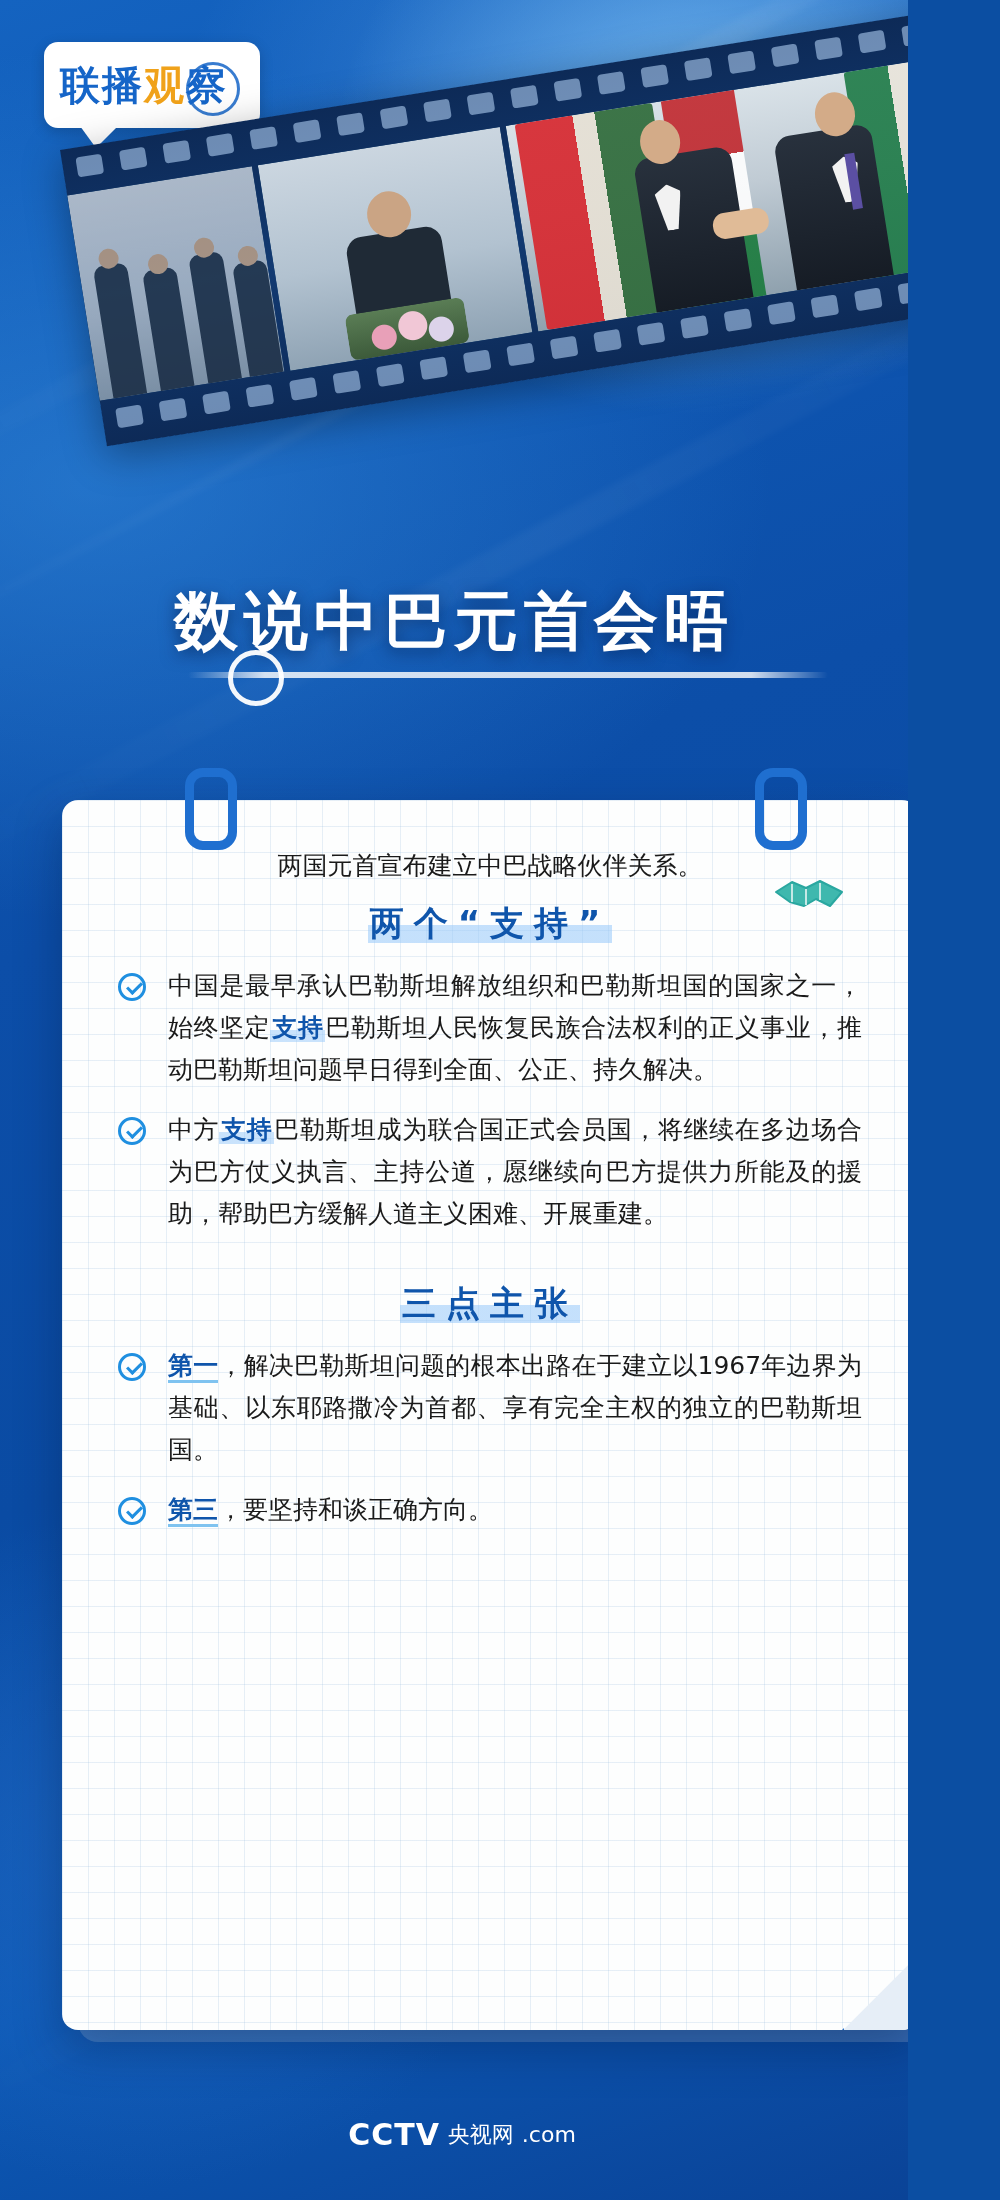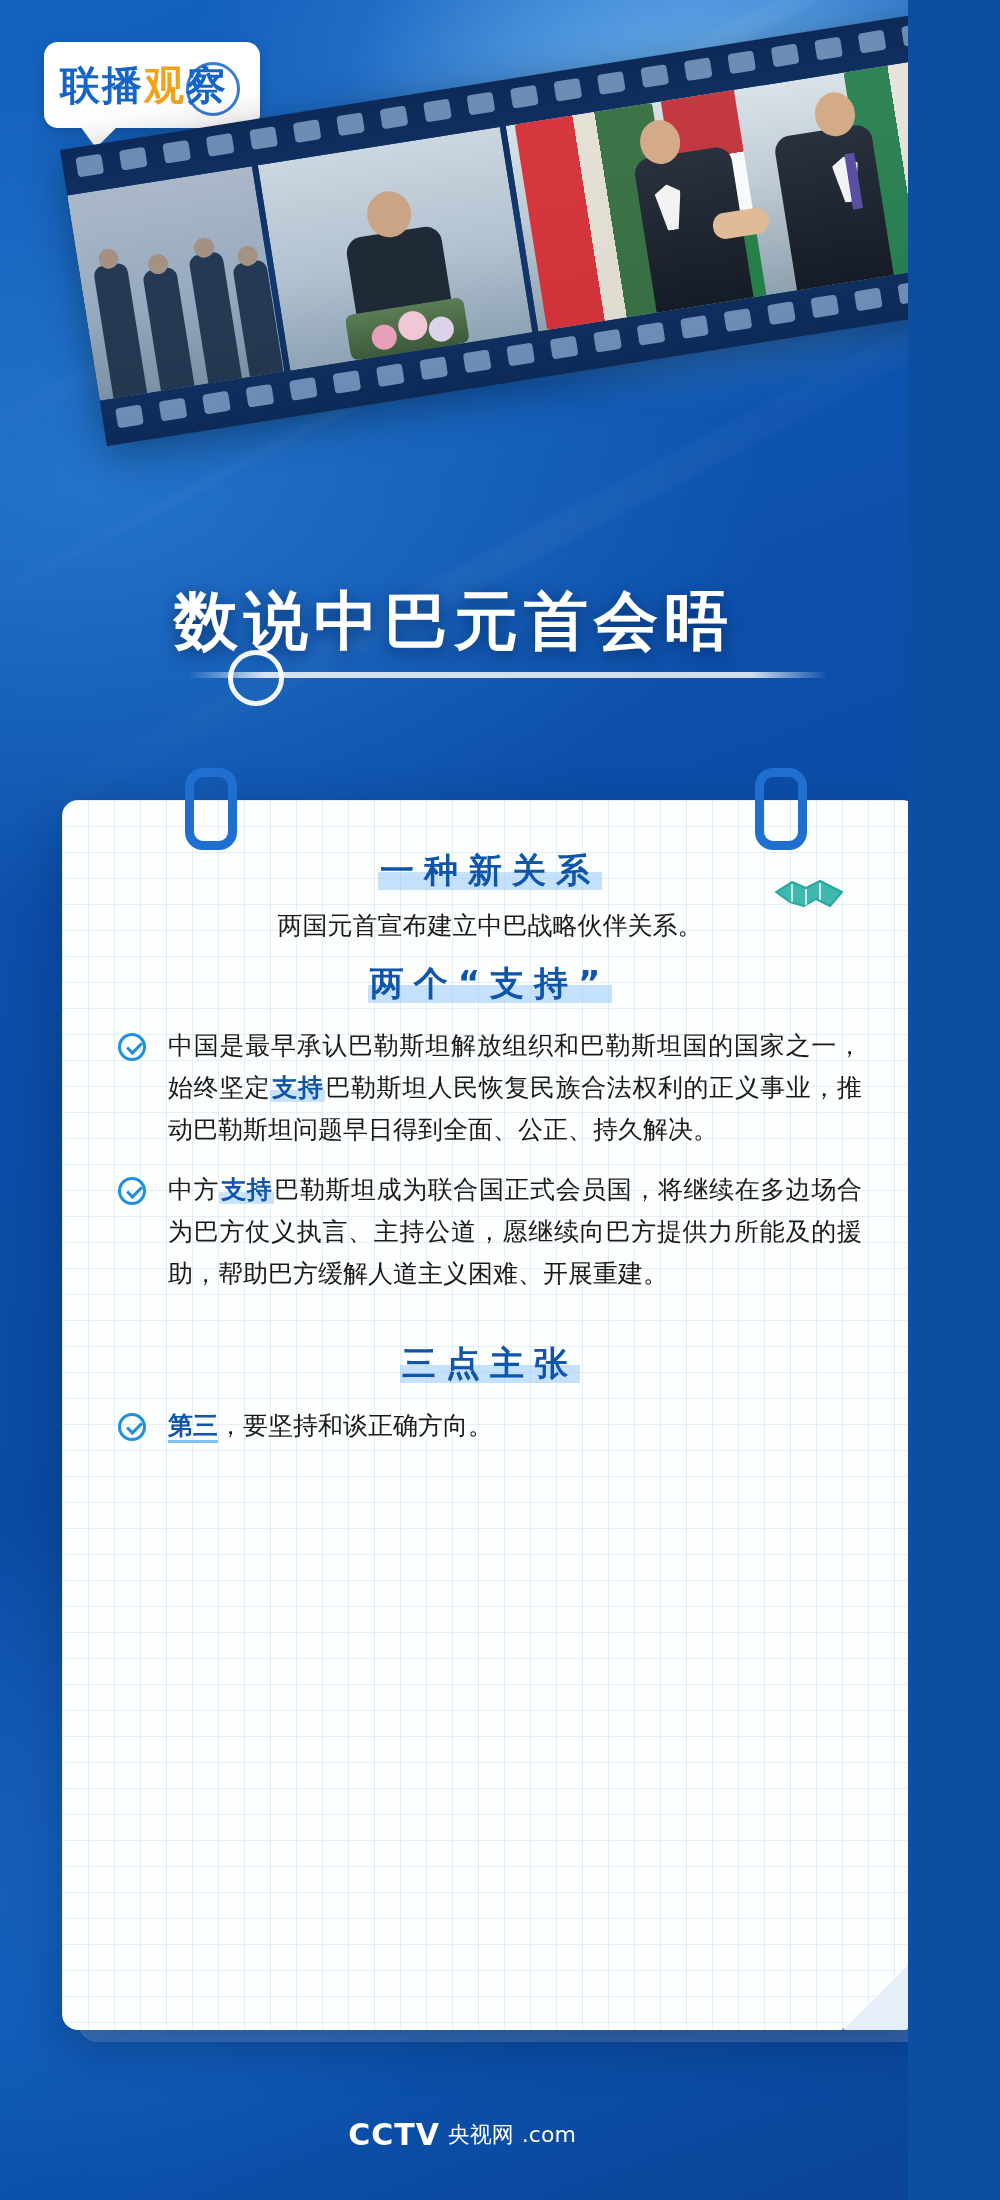--- a/index.html
+++ b/index.html
@@ -533,23 +533,20 @@
   </div>
 
   <div class="headline">数说中巴元首会晤</div>
   <div class="headline-underline"></div>
   <div class="headline-dot"></div>
 
   <div class="card-shadow"></div>
   <div class="card">
     <div class="card-inner">
 
-      <div class="sec-title">
-        <span class="hl">一种新关系</span>
-      </div>
       <div class="para" style="text-align:center;">两国元首宣布建立中巴战略伙伴关系。</div>
 
       <div class="sec-title" style="">
         <span class="hl">两个“支持”</span>
       </div>
 
       <div class="item">
         <div class="check"></div>
         <div class="item-text">
           <span>中国是最早承认巴勒斯坦解放组织和巴勒斯坦国的国家之一，始终坚定</span><span class="kw">支持</span><span>巴勒斯坦人民恢复民族合法权利的正义事业，推动巴勒斯坦问题早日得到全面、公正、持久解决。</span>
@@ -560,20 +557,26 @@
         <div class="check"></div>
         <div class="item-text">
           <span>中方</span><span class="kw">支持</span><span>巴勒斯坦成为联合国正式会员国，将继续在多边场合为巴方仗义执言、主持公道，愿继续向巴方提供力所能及的援助，帮助巴方缓解人道主义困难、开展重建。</span>
         </div>
       </div>
 
       <div class="sec-title" style="margin-top:46px;">
         <span class="hl">三点主张</span>
       </div>
 
+      <div class="item">
+        <div class="check"></div>
+        <div class="item-text">
+          <span class="ord">第一</span><span>，解决巴勒斯坦问题的根本出路在于建立以1967年边界为基础、以东耶路撒冷为首都、享有完全主权的独立的巴勒斯坦国。</span>
+        </div>
+      </div>
 
 
       <div class="item">
         <div class="check"></div>
         <div class="item-text">
           <span class="ord">第三</span><span>，要坚持和谈正确方向。</span>
         </div>
       </div>
 
     </div>

